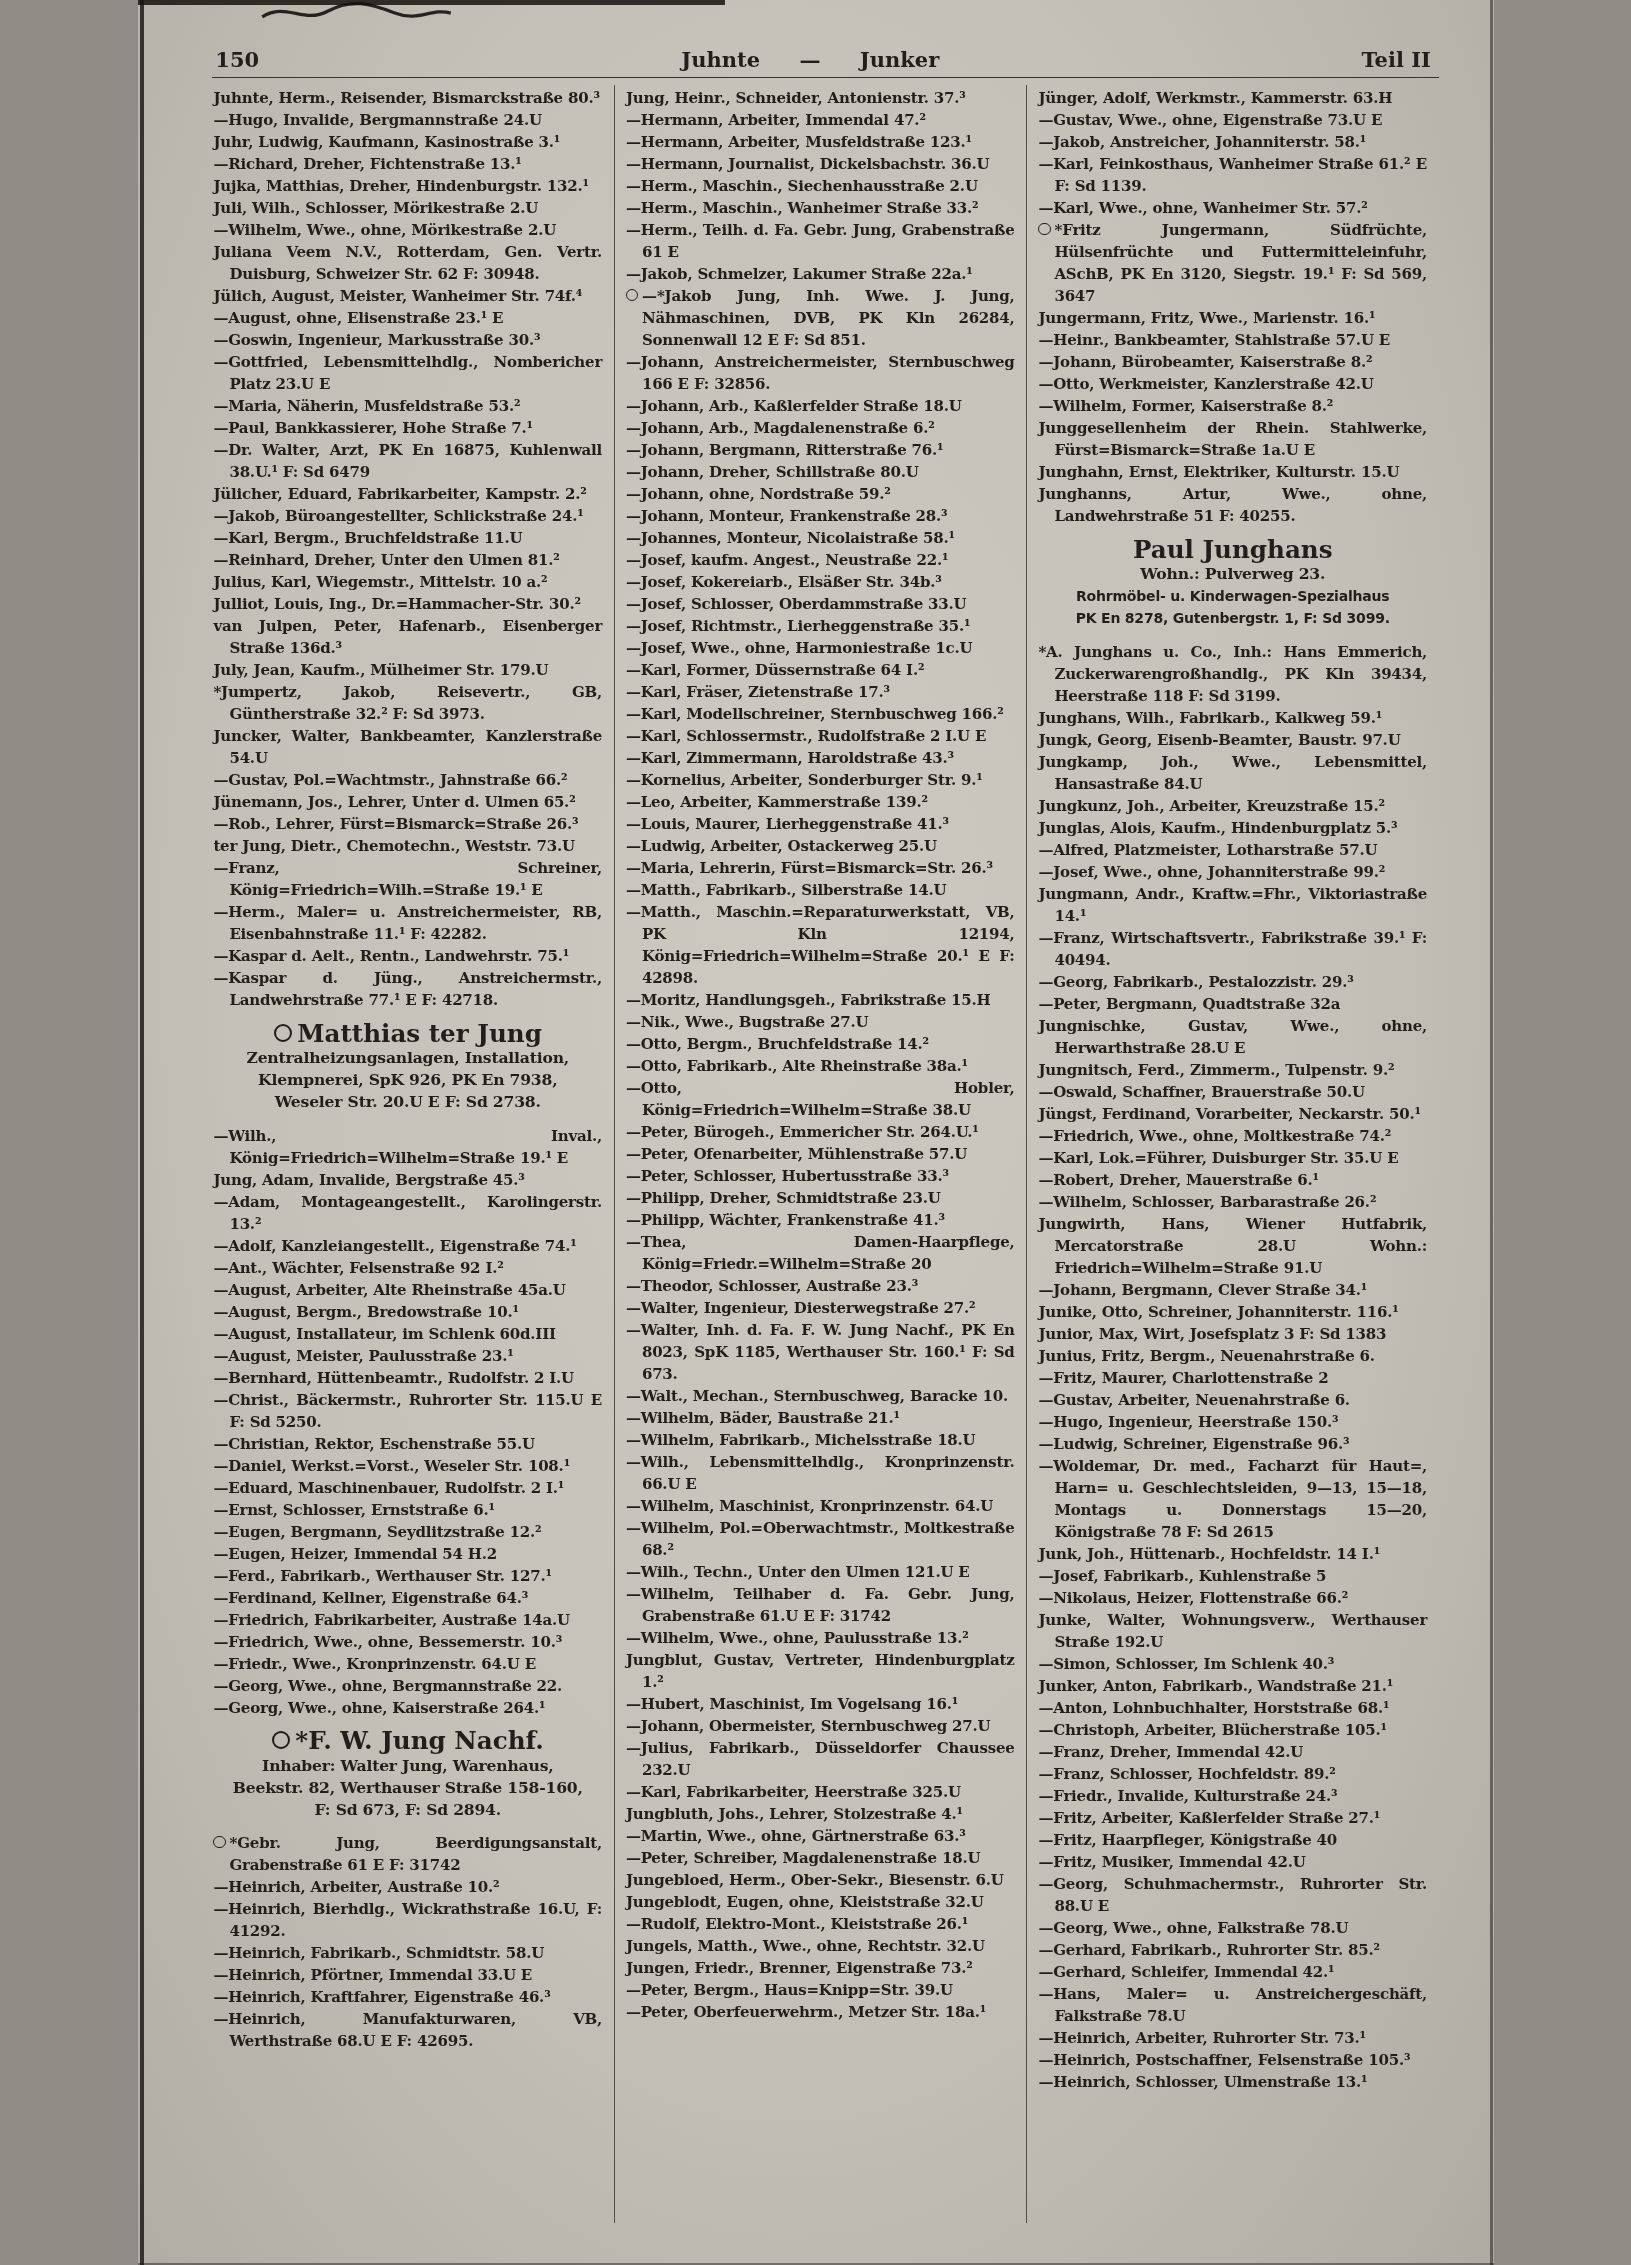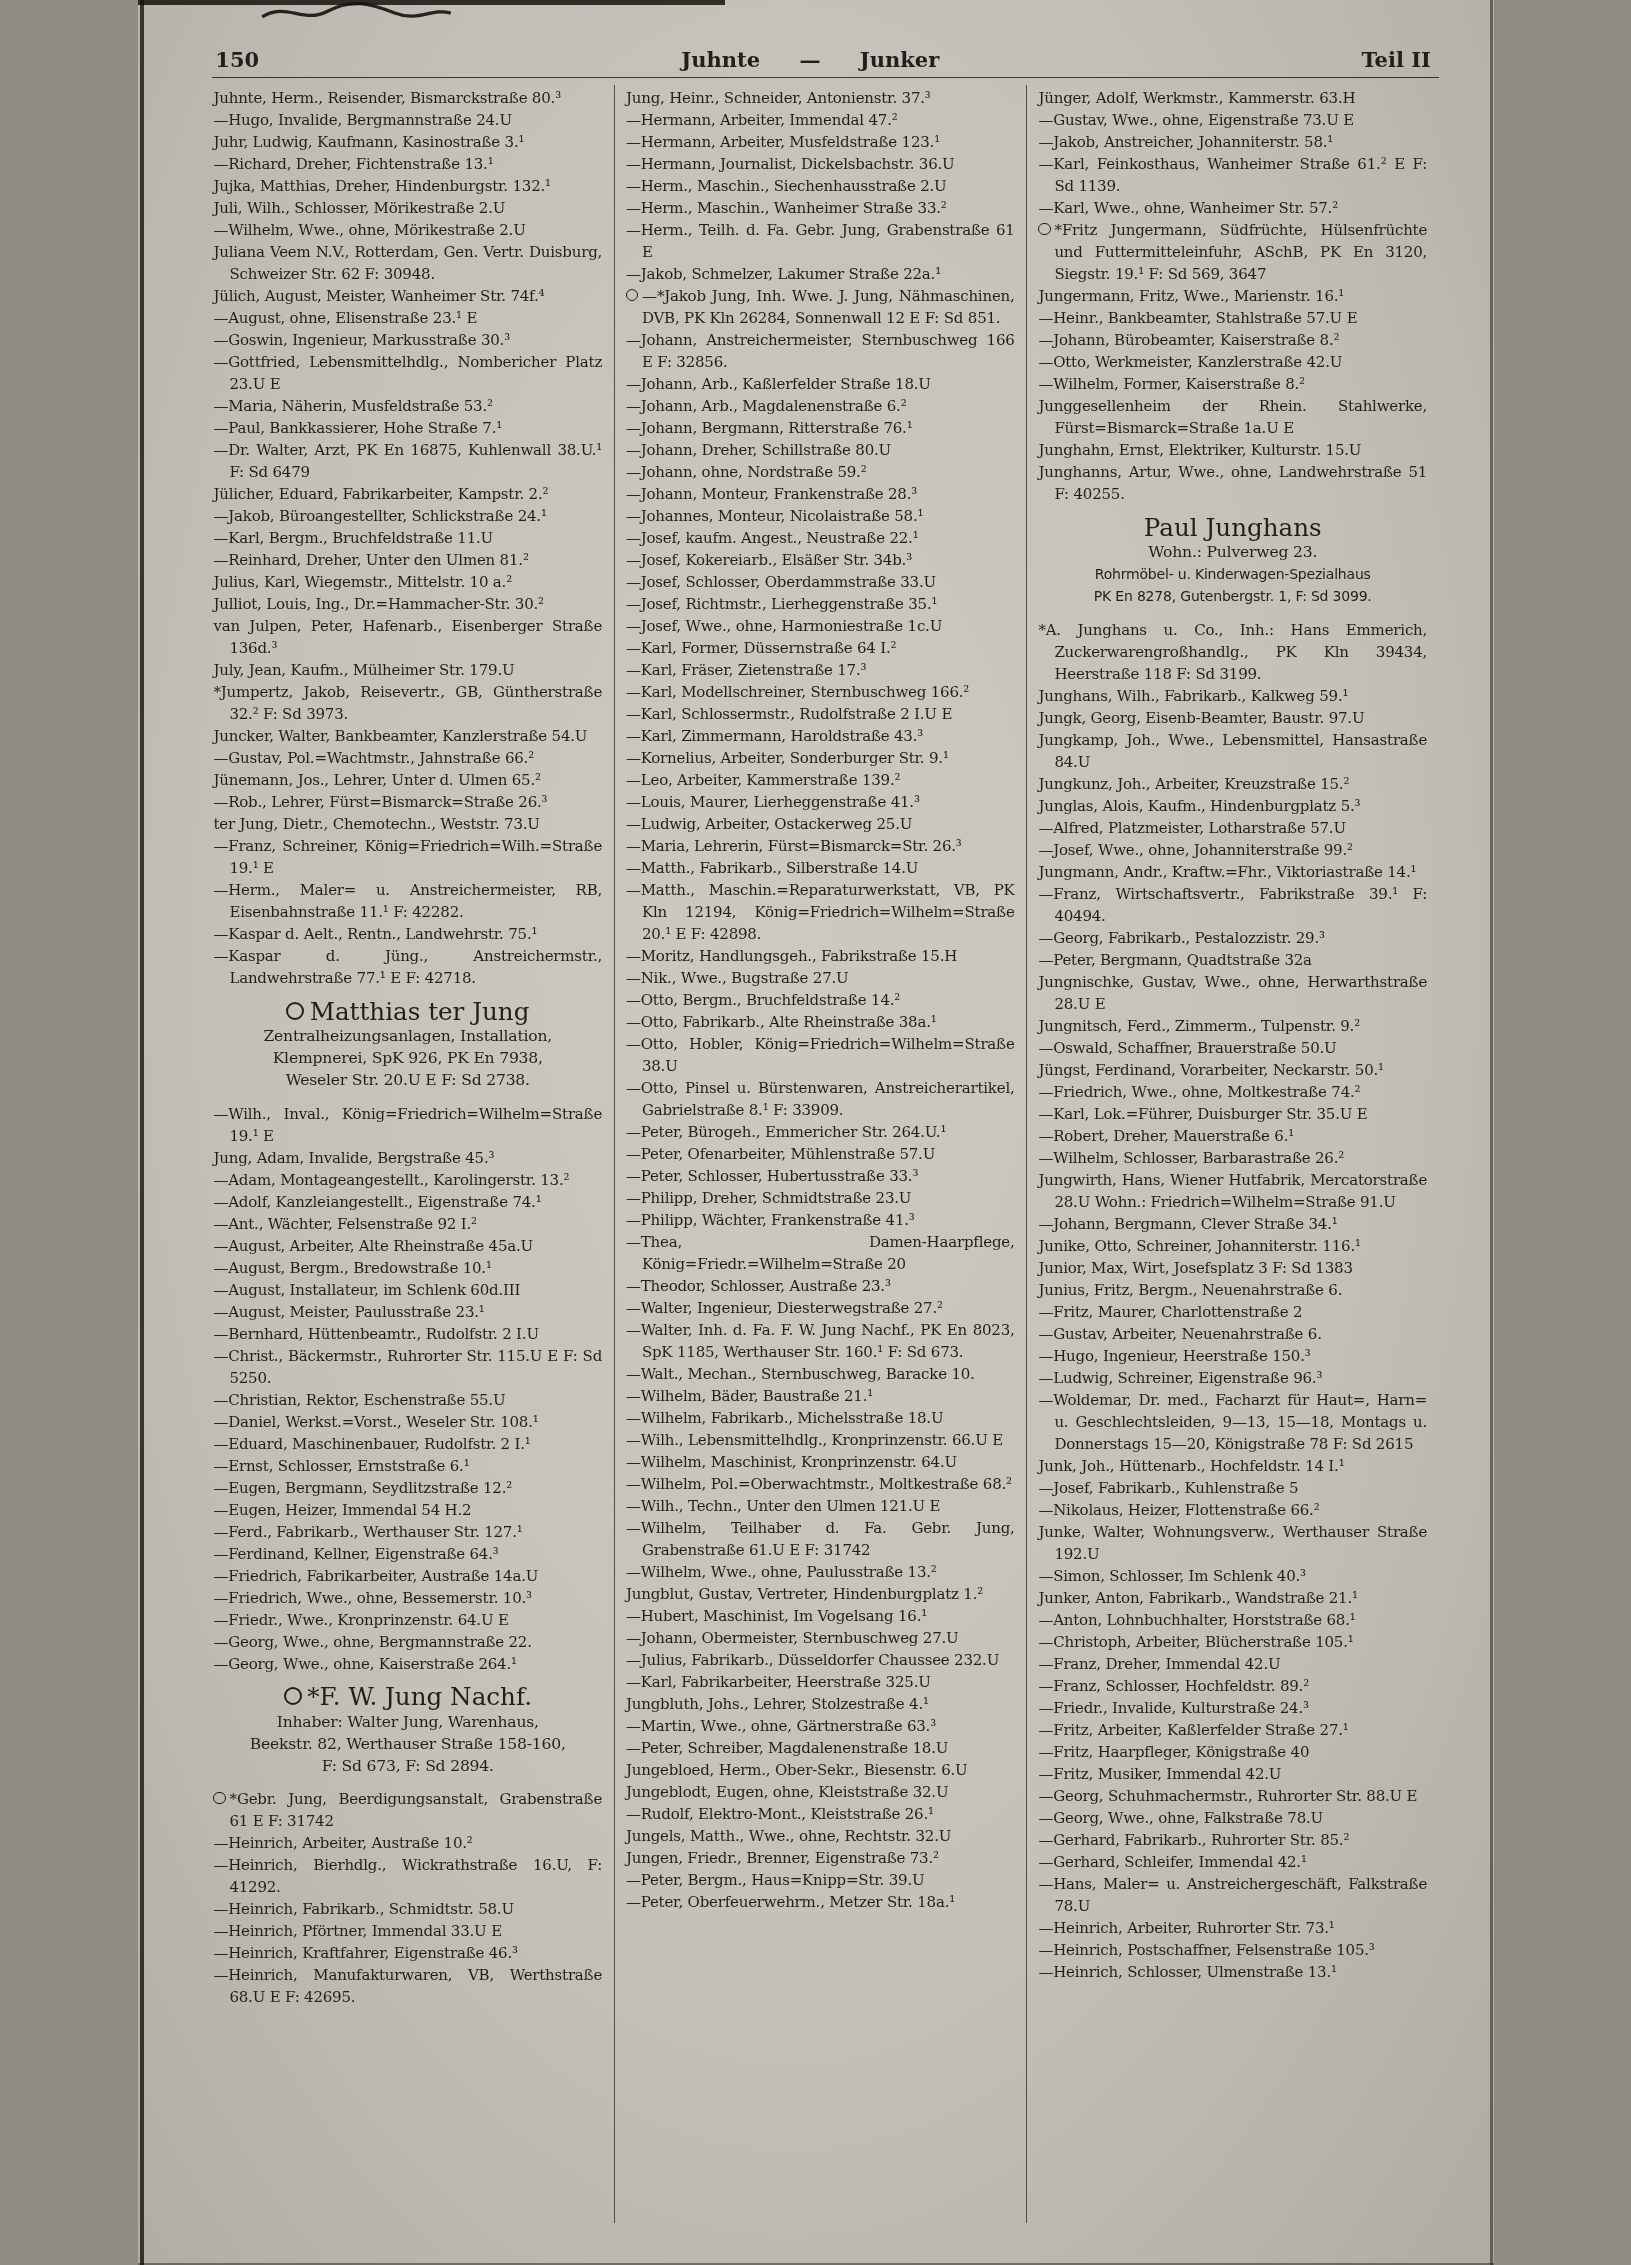--- a/index.html
+++ b/index.html
@@ -7,21 +7,21 @@
     background:radial-gradient(ellipse at 48% 42%, #ccc9c0 0%, #c4c1b8 55%, #aeab a2 100%);
     background:radial-gradient(ellipse at 48% 42%, #ccc9c0 0%, #c4c1b8 55%, #aeaba2 100%);
     color:#211f1b;font-family:"DejaVu Serif","Liberation Serif",serif;}
   .content{position:absolute;left:74px;top:47px;right:55px;bottom:34px;}
   .header{display:flex;justify-content:space-between;align-items:baseline;
     font-weight:bold;font-size:21px;padding:0 7.6px 1.9px 3.8px;}
   .ptitle{word-spacing:32px;}
   .hrule{border-top:1.9px solid #36342e;margin-top:2.8px;}
   .cols{display:flex;margin-top:7.6px;height:calc(100% - 47px);}
   .col{flex:1 1 0;padding:1.9px 11.4px 0 11.4px;font-size:15px;line-height:22px;
-    font-weight:normal;overflow:hidden;}
+    font-weight:bold;overflow:hidden;}
   .col:first-child{padding-left:1.9px;}
   .col + .col{border-left:1.4px solid #514e45;}
   .entry{padding-left:16px;text-indent:-16px;text-align:justify;letter-spacing:-0.2px;}
   .ad-title{font-size:24.6px;text-align:center;padding-left:0;text-indent:0;
     margin:11.4px 0 2.8px;letter-spacing:0;}
   .ad-line{text-align:center;padding-left:0;text-indent:0;font-size:15.6px;}
   .ad-end{margin-bottom:11.4px;}
   .roman{font-family:"DejaVu Sans","Liberation Sans",sans-serif;font-size:14px;}
   .phone-icon{display:inline-block;width:10.4px;height:10.4px;border:1.9px solid #211f1b;
     border-radius:50%;margin-right:3.8px;}
@@ -160,21 +160,20 @@
           <div class="entry"><span>—Louis, Maurer, Lierheggenstraße 41.³</span></div>
           <div class="entry"><span>—Ludwig, Arbeiter, Ostackerweg 25.U</span></div>
           <div class="entry"><span>—Maria, Lehrerin, Fürst=Bismarck=Str. 26.³</span></div>
           <div class="entry"><span>—Matth., Fabrikarb., Silberstraße 14.U</span></div>
           <div class="entry"><span>—Matth., Maschin.=Reparaturwerkstatt, VB, PK Kln 12194, König=Friedrich=Wilhelm=Straße 20.¹ E F: 42898.</span></div>
           <div class="entry"><span>—Moritz, Handlungsgeh., Fabrikstraße 15.H</span></div>
           <div class="entry"><span>—Nik., Wwe., Bugstraße 27.U</span></div>
           <div class="entry"><span>—Otto, Bergm., Bruchfeldstraße 14.²</span></div>
           <div class="entry"><span>—Otto, Fabrikarb., Alte Rheinstraße 38a.¹</span></div>
           <div class="entry"><span>—Otto, Hobler, König=Friedrich=Wilhelm=Straße 38.U</span></div>
-          <div class="entry"><span>—Otto, Pinsel u. Bürstenwaren, Anstreicherartikel, Gabrielstraße 8.¹ F: 33909.</span></div>
           <div class="entry"><span>—Peter, Bürogeh., Emmericher Str. 264.U.¹</span></div>
           <div class="entry"><span>—Peter, Ofenarbeiter, Mühlenstraße 57.U</span></div>
           <div class="entry"><span>—Peter, Schlosser, Hubertusstraße 33.³</span></div>
           <div class="entry"><span>—Philipp, Dreher, Schmidtstraße 23.U</span></div>
           <div class="entry"><span>—Philipp, Wächter, Frankenstraße 41.³</span></div>
           <div class="entry"><span>—Thea, Damen-Haarpflege, König=Friedr.=Wilhelm=Straße 20</span></div>
           <div class="entry"><span>—Theodor, Schlosser, Austraße 23.³</span></div>
           <div class="entry"><span>—Walter, Ingenieur, Diesterwegstraße 27.²</span></div>
           <div class="entry"><span>—Walter, Inh. d. Fa. F. W. Jung Nachf., PK En 8023, SpK 1185, Werthauser Str. 160.¹ F: Sd 673.</span></div>
           <div class="entry"><span>—Walt., Mechan., Sternbuschweg, Baracke 10.</span></div>

